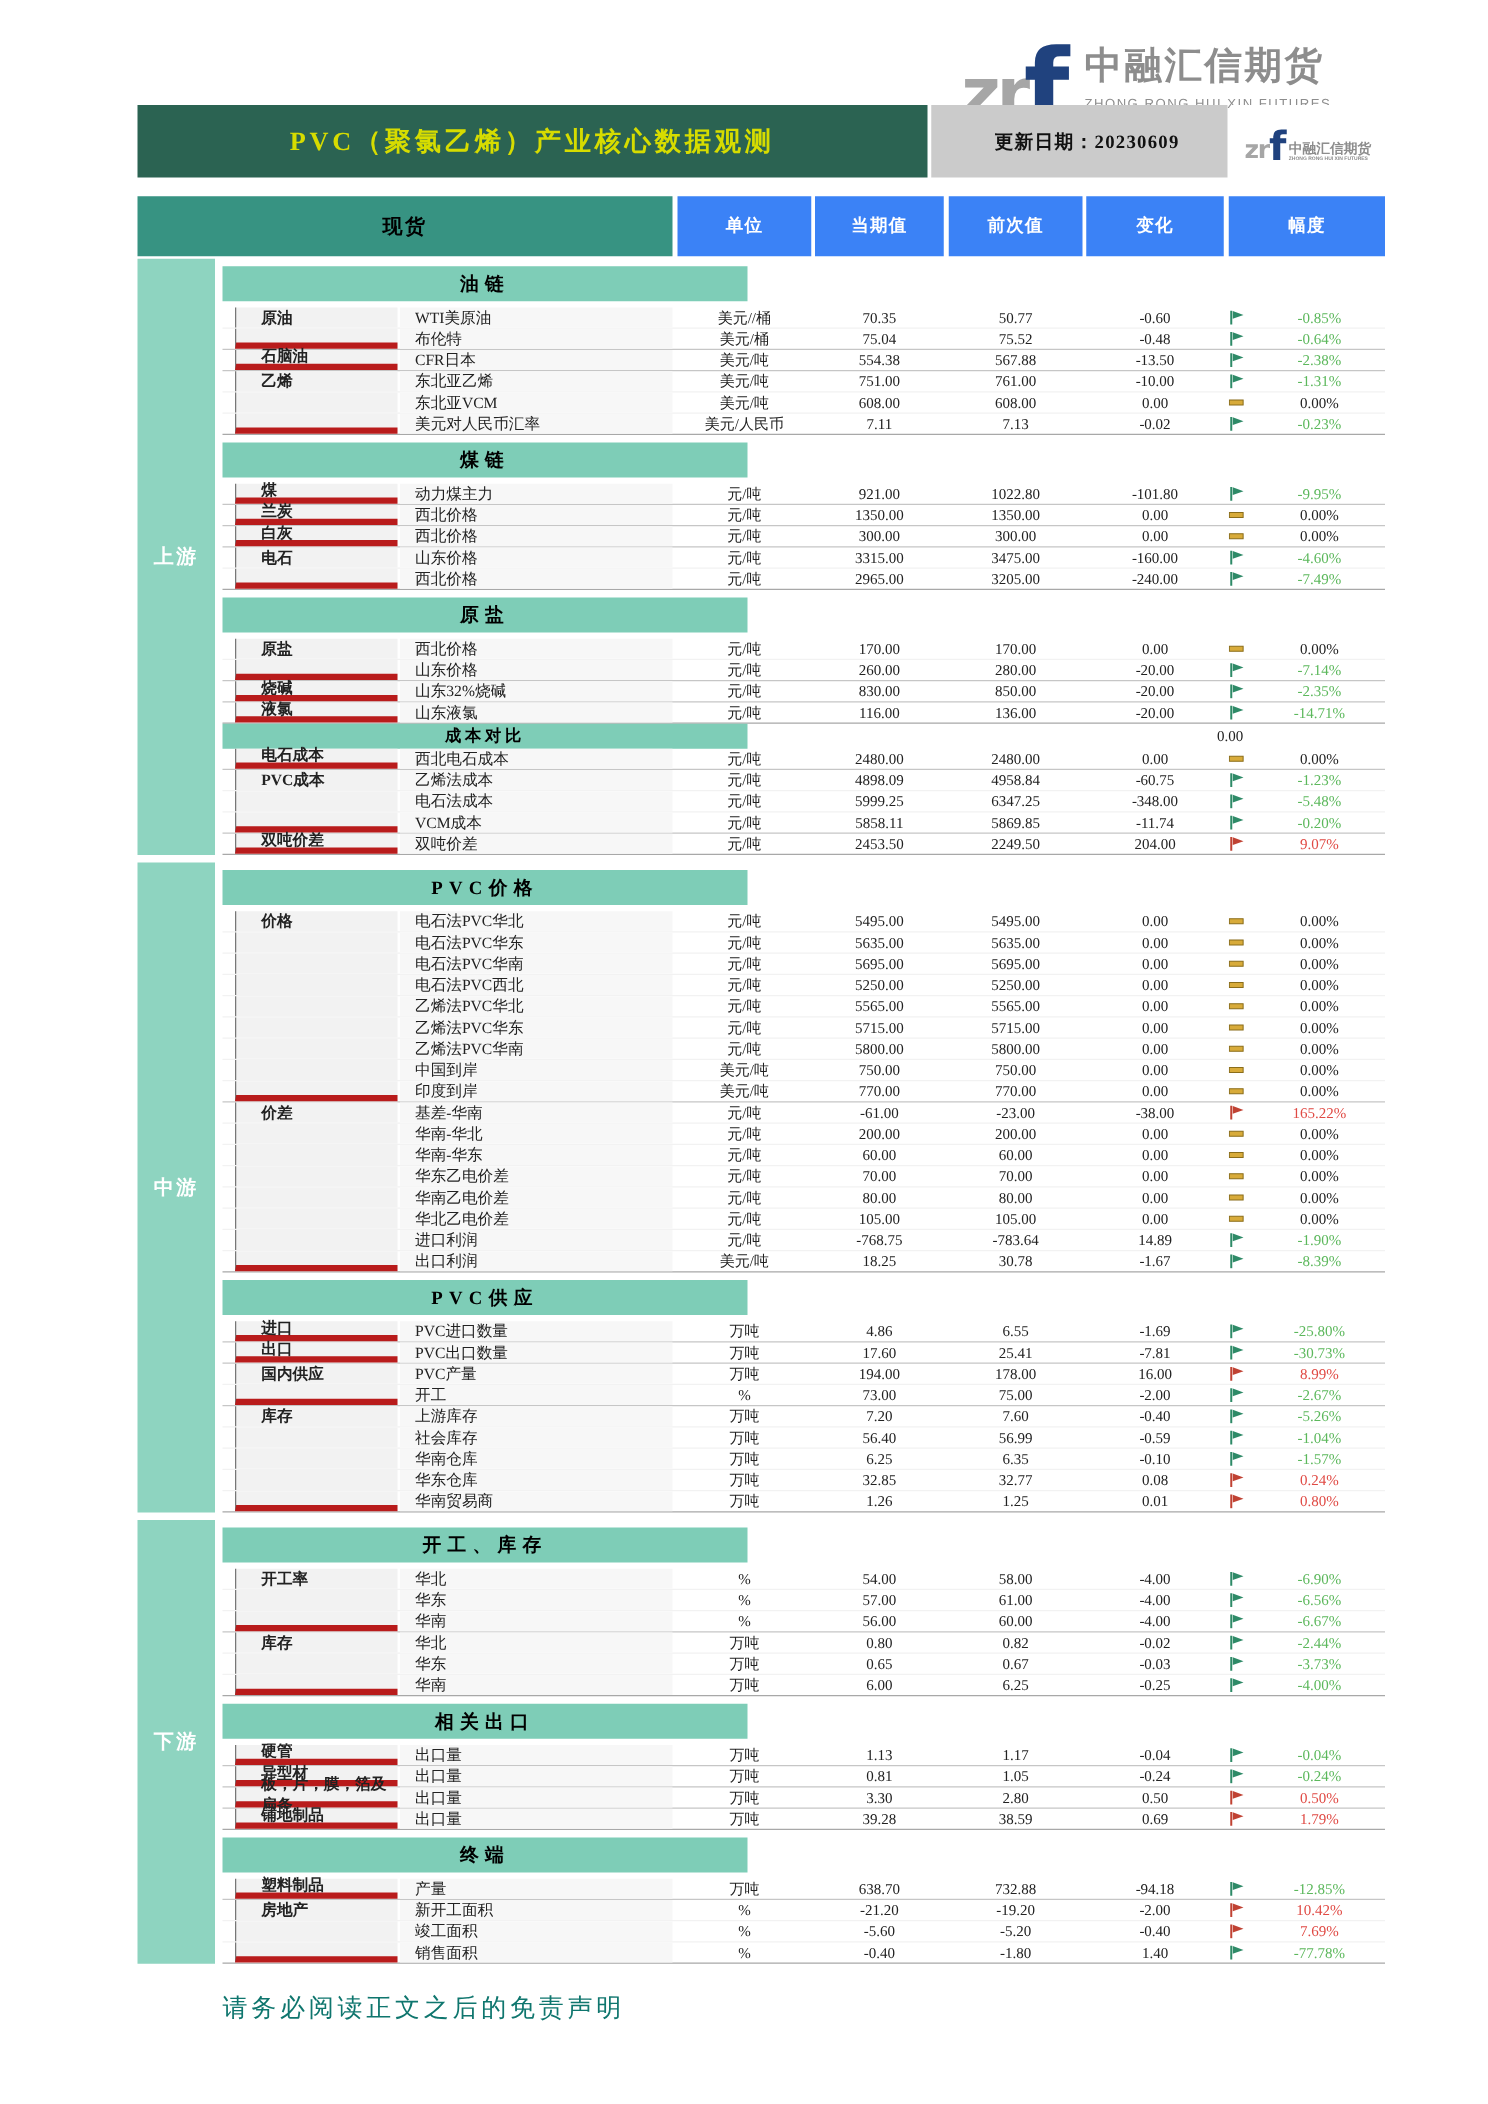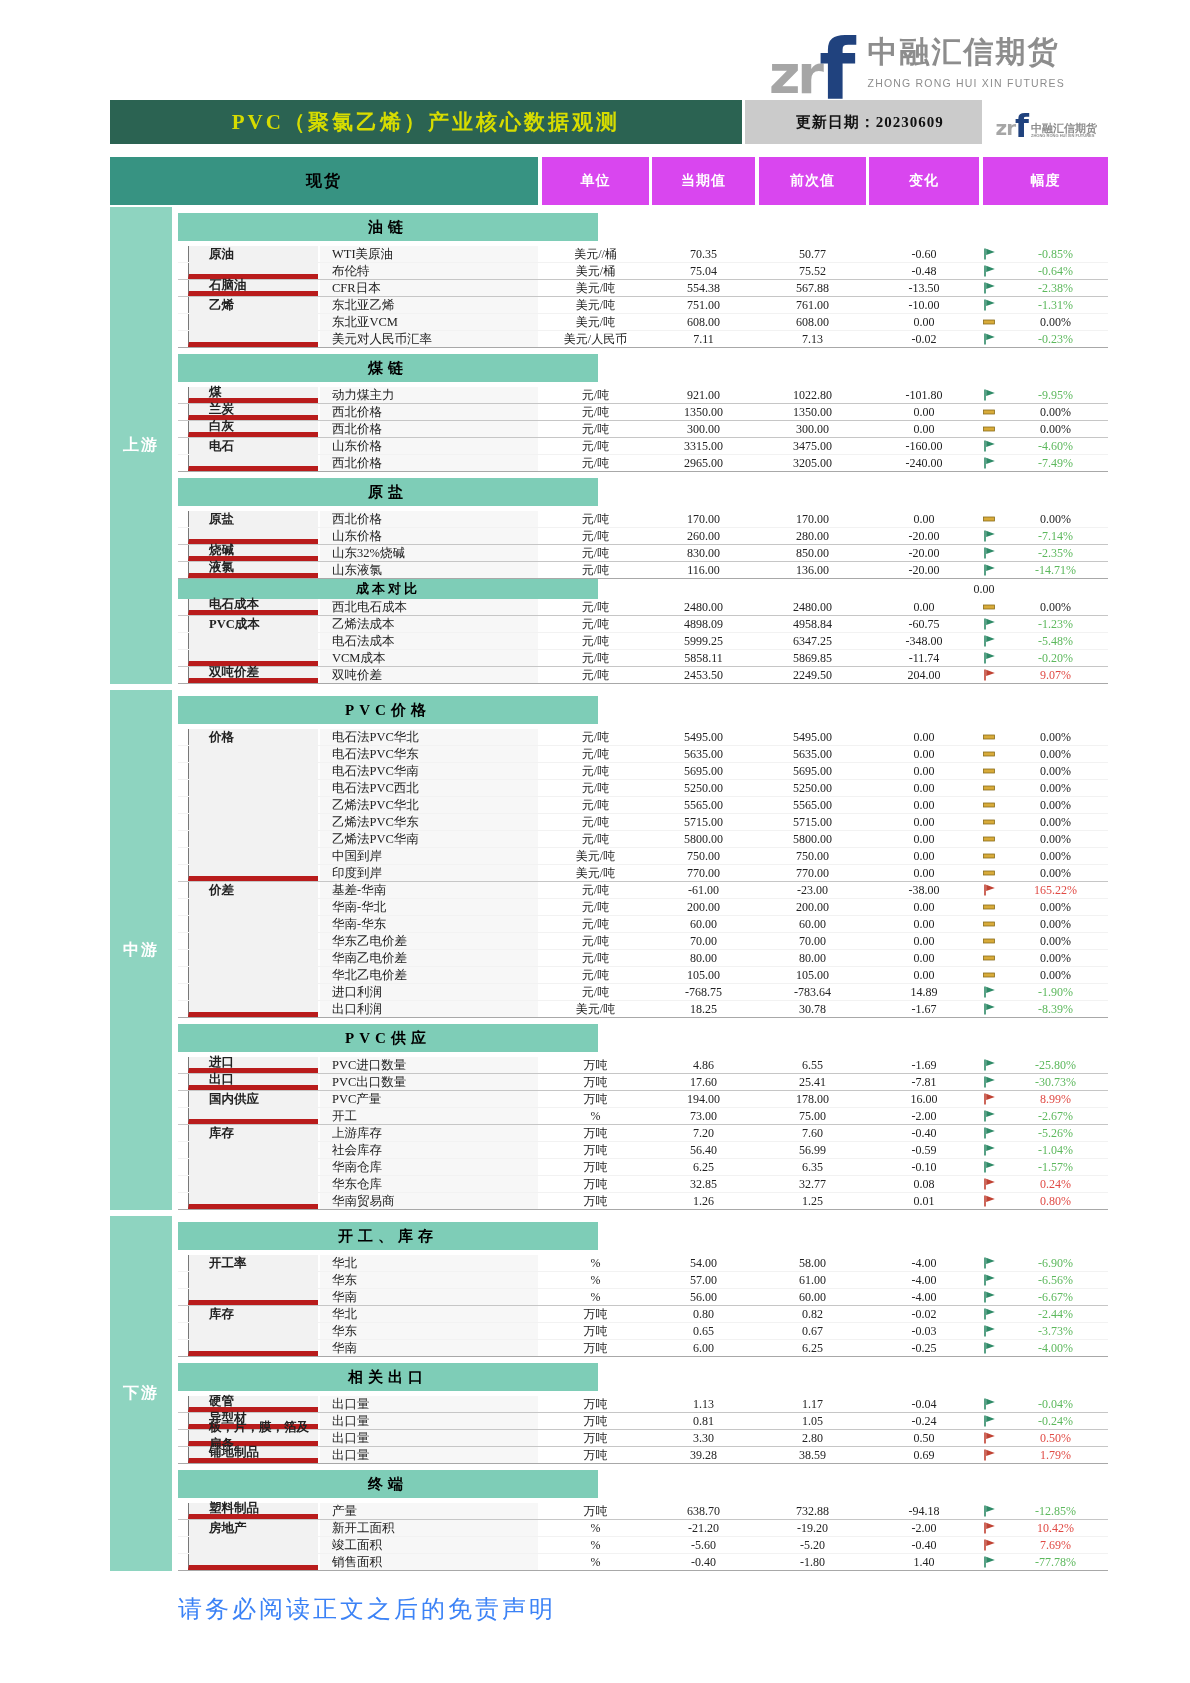--- a/index.html
+++ b/index.html
@@ -9,37 +9,37 @@
   }
   
   .brand{position:absolute;top:18px;right:125px;display:flex;align-items:center;gap:12px;}
   .zrf-large{display:flex;align-items:flex-end;font-family:"DejaVu Sans",sans-serif;font-weight:bold;line-height:1;}
   .zrf-large .lz{font-size:54px;color:#a6a6a6;letter-spacing:-3px;}
   .zrf-large .lf{font-size:84px;color:#20427e;margin-left:-2px;position:relative;top:10px;}
   .brand-txt{display:flex;flex-direction:column;}
   .brand-txt .cn{font-size:30px;font-weight:bold;color:#8d8d8d;letter-spacing:2px;font-family:"Liberation Sans",sans-serif;}
   .brand-txt .en{font-size:10.5px;color:#8d8d8d;letter-spacing:1.2px;margin-top:4px;font-family:"Liberation Sans",sans-serif;}
   
-  .titlebar{position:absolute;left:110px;top:100px;width:998px;height:44px;display:flex;}
+  .titlebar{position:absolute;left:110px;top:84px;width:998px;height:58px;display:flex;}
   .tmain{width:640px;background:#2b6352;color:#d6dc00;font-size:21px;font-weight:bold;
          display:flex;align-items:center;justify-content:center;letter-spacing:3px;}
   .tupdate{width:227px;margin-left:3px;background:#cbcbcb;color:#111;font-weight:bold;font-size:15px;
          display:flex;align-items:center;justify-content:center;letter-spacing:1px;padding-left:13px;}
   .tlogo{width:125px;margin-left:3px;background:#ffffff;display:flex;align-items:center;justify-content:center;}
   .zrf-mini{display:flex;align-items:flex-end;font-family:"DejaVu Sans",sans-serif;font-weight:bold;line-height:1;}
   .zrf-mini .mz{font-size:20px;color:#a6a6a6;letter-spacing:-1px;}
   .zrf-mini .mf{font-size:32px;color:#20427e;position:relative;top:4px;}
   .mini-txt{display:flex;flex-direction:column;margin-left:2px;}
   .mini-txt .mcn{font-size:11px;font-weight:bold;color:#8d8d8d;font-family:"Liberation Sans",sans-serif;white-space:nowrap;}
   .mini-txt .men{font-size:4px;color:#8d8d8d;font-family:"Liberation Sans",sans-serif;white-space:nowrap;}
   
   .colhead{position:absolute;left:110px;top:157px;width:998px;height:48px;display:flex;font-family:"Liberation Sans",sans-serif;}
   .colhead>div{display:flex;align-items:center;justify-content:center;font-weight:bold;}
   .ch-spot{width:428px;background:#379382;color:#000000;font-size:16px;letter-spacing:2px;}
-  .ch-d{background:#d946ef;color:#fff;font-size:14px;letter-spacing:1px;}
+  .ch-d{background:#3b82f6;color:#fff;font-size:14px;letter-spacing:1px;}
   .ch-unit{width:107px;margin-left:4px;}
   .ch-cur{width:103px;margin-left:3px;}
   .ch-prev{width:107px;margin-left:4px;}
   .ch-chg{width:110px;margin-left:3px;}
   .ch-pct{width:125px;margin-left:4px;}
   
   #table-body{position:absolute;left:110px;top:207px;width:998px;}
   .group{display:flex;margin-bottom:6px;}
   .sidebar{width:62px;margin-right:6px;background:#8ed4c0;color:#ffffff;font-weight:bold;font-size:16px;
            display:flex;align-items:center;justify-content:center;letter-spacing:2px;}
@@ -62,21 +62,21 @@
   .u{width:107px;margin-left:4px;}
   .v1{width:103px;margin-left:3px;}
   .v2{width:107px;margin-left:4px;}
   .chg{width:110px;margin-left:3px;}
   .flag{width:20px;margin-left:4px;display:flex;align-items:center;justify-content:flex-start;}
   .pct{width:105px;}
   .pct.neg{color:#5cb85c;}
   .pct.pos{color:#e04a44;}
   .pct.zero{color:#222;}
   
-  .footer{position:absolute;left:178px;font-size:24px;color:#3b82f6;letter-spacing:3px;}
+  .footer{position:absolute;left:178px;font-size:20px;color:#0f766e;letter-spacing:3px;}
 </style>
 </head>
 <body>
 
 <div class="brand">
   <div class="zrf-large">
     <span class="lz">zr</span>
       <span class="lf">f</span>
   </div>
   <div class="brand-txt">

